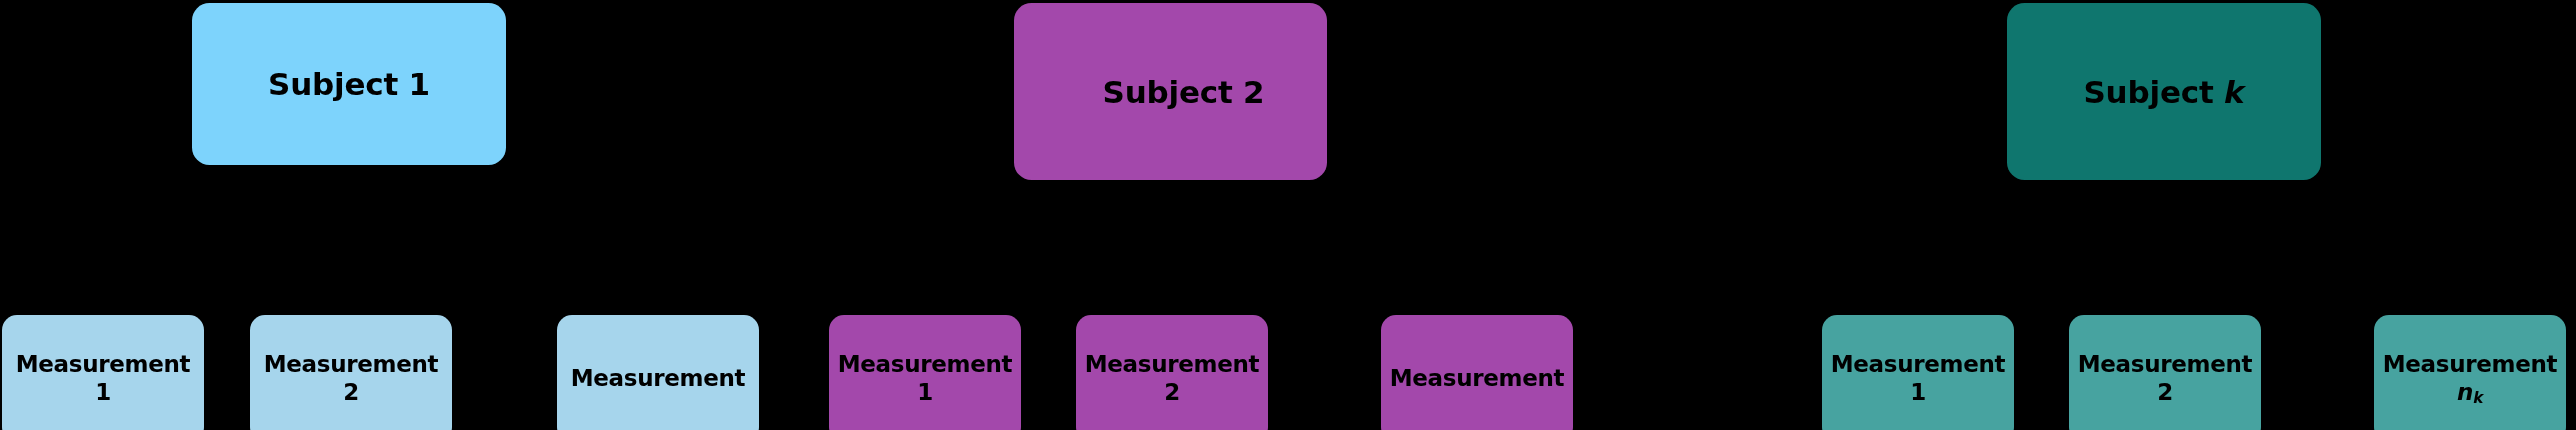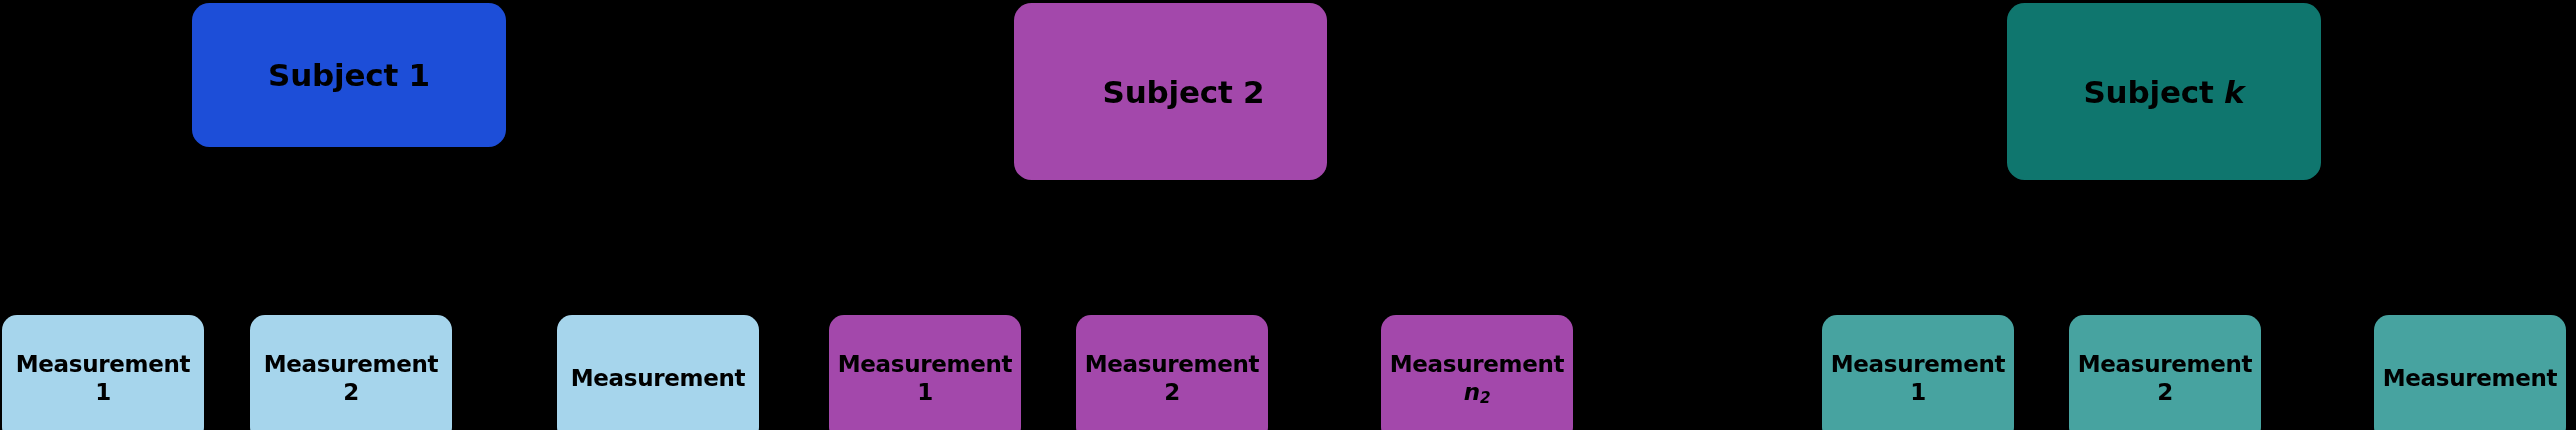--- a/index.html
+++ b/index.html
@@ -59,21 +59,21 @@
     vertical-align: baseline;
     position: relative;
     top: 0.26em;
     left: 0.01em;
   }
 </style>
 </head>
 <body>
 
 <div id="canvas">
-    <div class="node subject-node" style="left: 192px; top: 3.4px; width: 314px; height: 144px; background: #1d4ed8;">
+    <div class="node subject-node" style="left: 192px; top: 3.4px; width: 314px; height: 162px; background: #7dd3fc;">
       <span>Subject 1</span>
     </div>
     <div class="node measure-node" style="left: 2px; top: 315px; width: 202px; height: 127px; background: rgb(166, 213, 236);">
       <span class="inner">
         <span class="lbl-line1">Measurement</span>
         <span class="lbl-line2">1</span>
       </span>
     </div>
     <div class="node measure-node" style="left: 250px; top: 315px; width: 202px; height: 127px; background: rgb(166, 213, 236);">
       <span class="inner">
@@ -97,37 +97,37 @@
     </div>
     <div class="node measure-node" style="left: 1076px; top: 315px; width: 192px; height: 127px; background: rgb(163, 72, 171);">
       <span class="inner">
         <span class="lbl-line1">Measurement</span>
         <span class="lbl-line2">2</span>
       </span>
     </div>
     <div class="node measure-node" style="left: 1381px; top: 315px; width: 192px; height: 127px; background: rgb(163, 72, 171);">
       <span class="inner">
         <span class="lbl-line1">Measurement</span>
-        <span class="lbl-line2"><em class="var">n</em><sub class="sub">2</sub></span>
       </span>
     </div>
     <div class="node subject-node" style="left: 2007px; top: 3.4px; width: 314px; height: 177px; background: #0f766e;">
       <span>Subject <em class="var">k</em></span>
     </div>
     <div class="node measure-node" style="left: 1822px; top: 315px; width: 192px; height: 127px; background: rgb(71, 163, 160);">
       <span class="inner">
         <span class="lbl-line1">Measurement</span>
         <span class="lbl-line2">1</span>
       </span>
     </div>
     <div class="node measure-node" style="left: 2069px; top: 315px; width: 192px; height: 127px; background: rgb(71, 163, 160);">
       <span class="inner">
         <span class="lbl-line1">Measurement</span>
         <span class="lbl-line2">2</span>
       </span>
     </div>
     <div class="node measure-node" style="left: 2374px; top: 315px; width: 192px; height: 127px; background: rgb(71, 163, 160);">
       <span class="inner">
         <span class="lbl-line1">Measurement</span>
+        <span class="lbl-line2"><em class="var">n</em><sub class="sub">k</sub></span>
       </span>
     </div>
   </div>
 
 
 </body></html>

